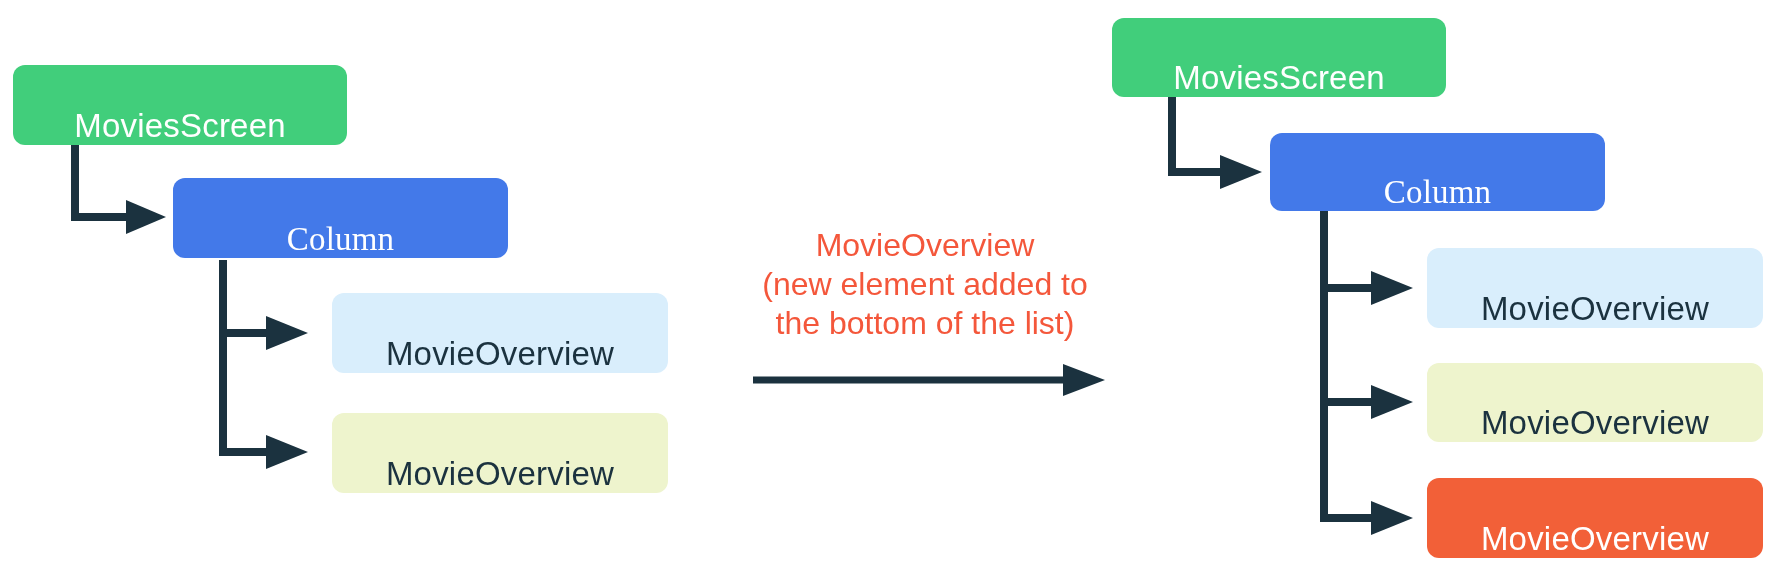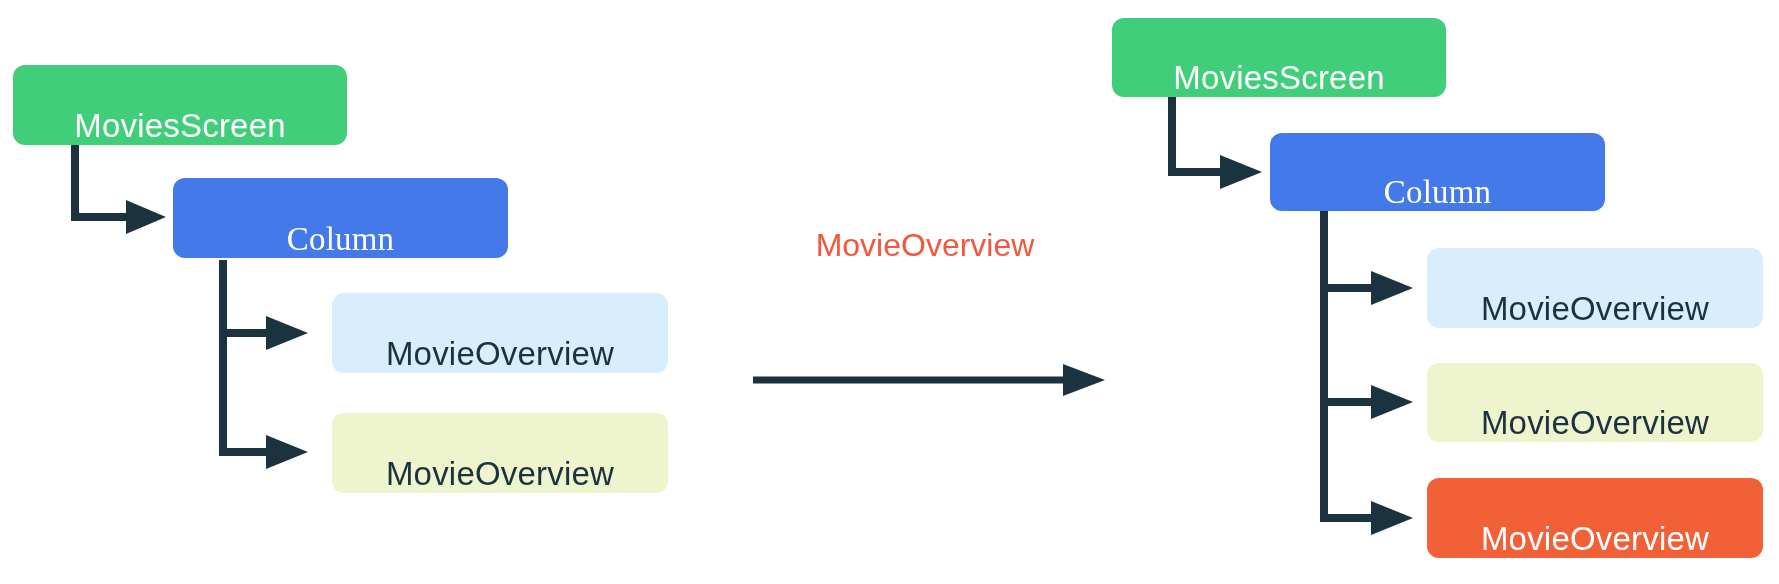--- a/index.html
+++ b/index.html
@@ -121,20 +121,22 @@
     <div class="node c-lblue b-n2">
       <span>MovieOverview</span>
     </div>
     <div class="node c-lyellow b-n3">
       <span>MovieOverview</span>
     </div>
   </div>
 
   <div class="annotation">
     <div>MovieOverview</div>
+    <div>(new element added to</div>
+    <div>the bottom of the list)</div>
   </div>
 
   <div>
     <div class="node c-green a-n0">
       <span>MoviesScreen</span>
     </div>
     <div class="node c-blue a-n1">
       <span>Column</span>
     </div>
     <div class="node c-lblue a-n2">

